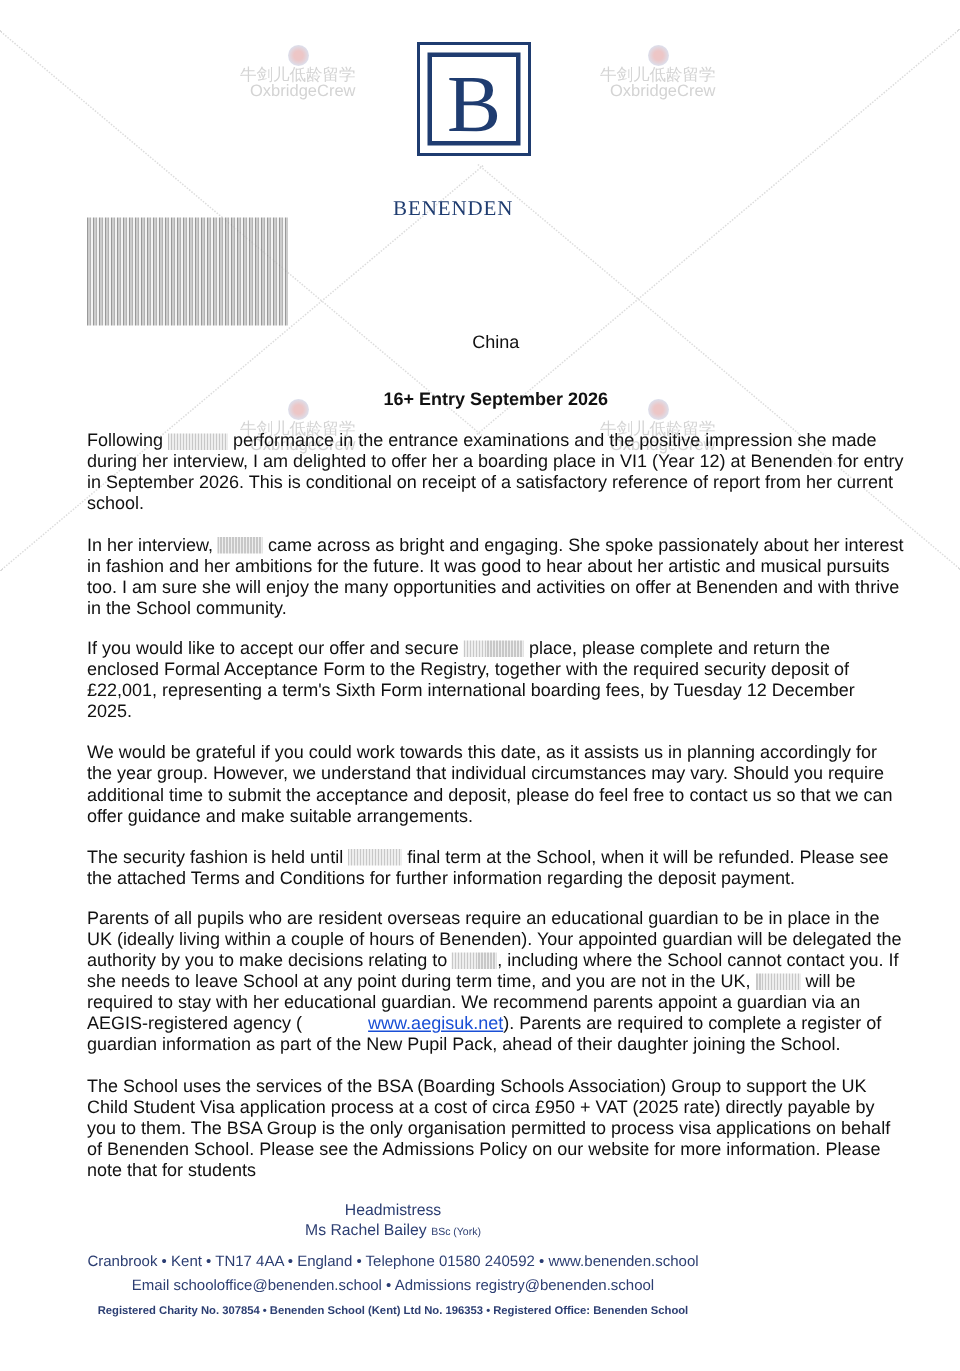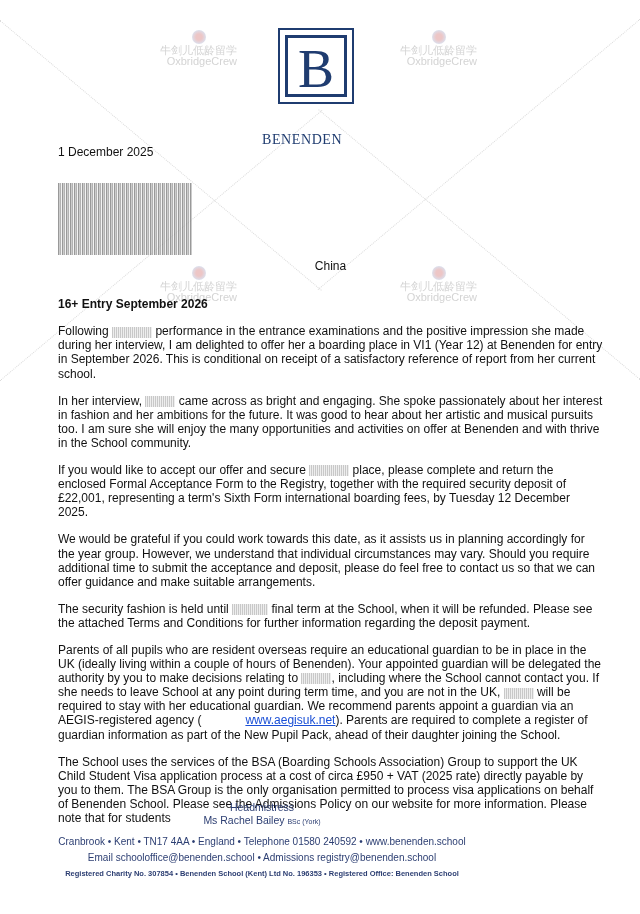--- a/index.html
+++ b/index.html
@@ -17,21 +17,21 @@
         font-family: "Liberation Serif", serif; font-size: 14px; letter-spacing: 0.6px; color: #1f3c70; margin-top: 24px; }
   .letter { position: absolute; left: 58px; top: 145px; width: 545px; font-size: 12px; line-height: 14.1px; }
   .letter p { margin: 0 0 13px 0; }
   .date { margin-bottom: 24px !important; }
   .redact-block { width: 134px; height: 72px; margin: 0 0 4px 0;
         background: repeating-linear-gradient(90deg, #777 0 1px, #bbb 1px 2px, #999 2px 3px, #eee 3px 4px);
         opacity: 0.75; }
   .redact { display: inline-block; vertical-align: middle; height: 11px;
         background: repeating-linear-gradient(90deg, #c8c8c8 0 1px, #eeeeee 1px 2px); }
   .country { margin-bottom: 24px !important; text-align: center; }
-  .heading { font-weight: bold; }
+  .heading { font-weight: bold; text-align: center; }
   a.link { color: #1a4fd6; text-decoration: underline; margin-left: 44px; }
   .footer { position: absolute; left: 0; width: 524px; text-align: center; color: #2c3e72; }
   .f-title { top: 801px; font-size: 10.5px; }
   .f-name { top: 814px; font-size: 10.5px; }
   .f-name small { font-size: 7px; }
   .f-addr { top: 836px; font-size: 10px; }
   .f-email { top: 852px; font-size: 10px; }
   .f-reg { top: 869px; font-size: 7.5px; font-weight: bold; }
 </style>
 </head>
@@ -64,21 +64,20 @@
 </div>
 
 <div class="logo">
   <div class="logo-inner">
     <div class="logo-letter">B</div>
   </div>
 </div>
 <div class="logo-name">BENENDEN</div>
 
 <div class="letter">
-  <p class="date">1 December 2025</p>
   <div class="redact-block"></div>
   <p class="country">China</p>
   <p class="heading">16+ Entry September 2026</p>
 
   <p>
     <span>Following</span>
     <span class="redact" style="width:40px"></span>
     <span>performance in the entrance examinations and the positive impression she made during her interview, I am delighted to offer her a boarding place in VI1 (Year 12) at Benenden for entry in September 2026. This is conditional on receipt of a satisfactory reference of report from her current school.</span>
   </p>
 

